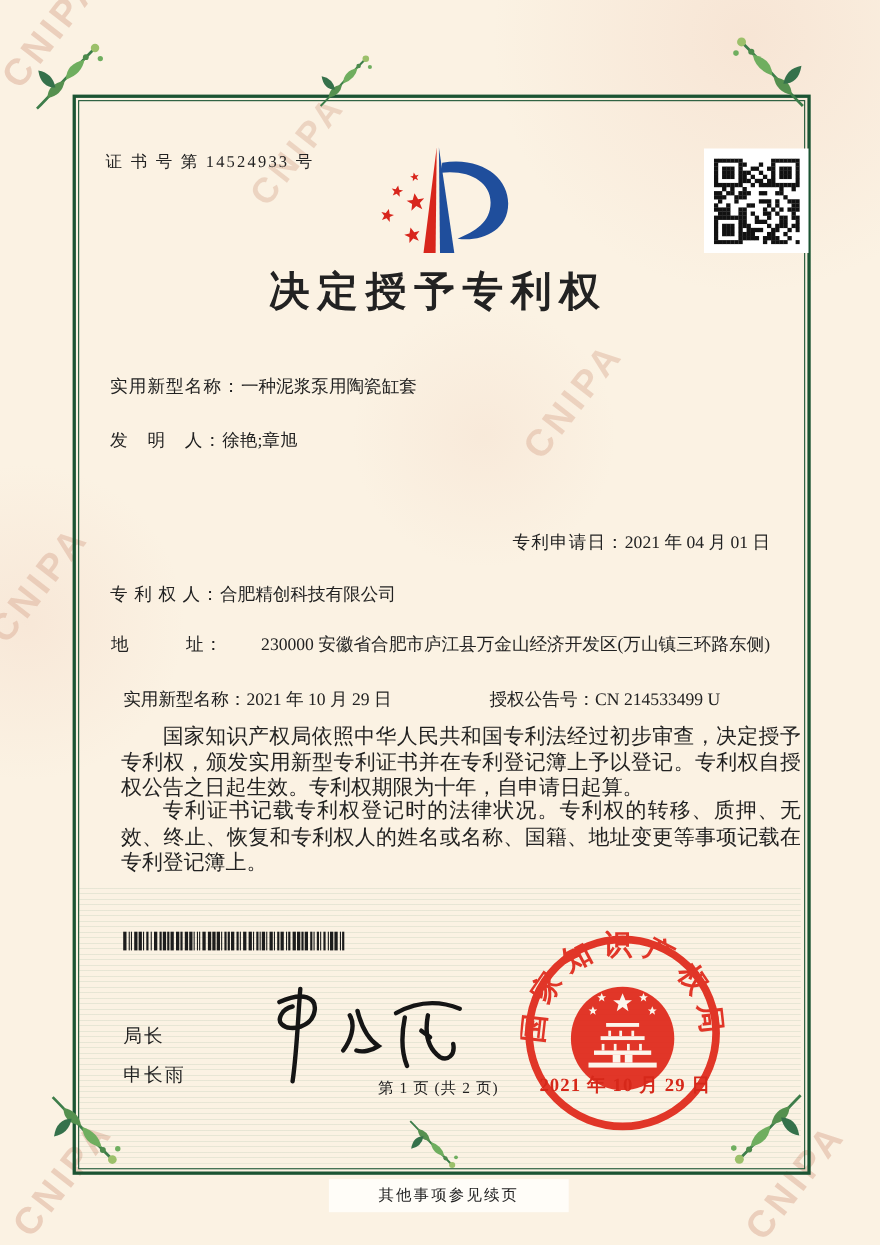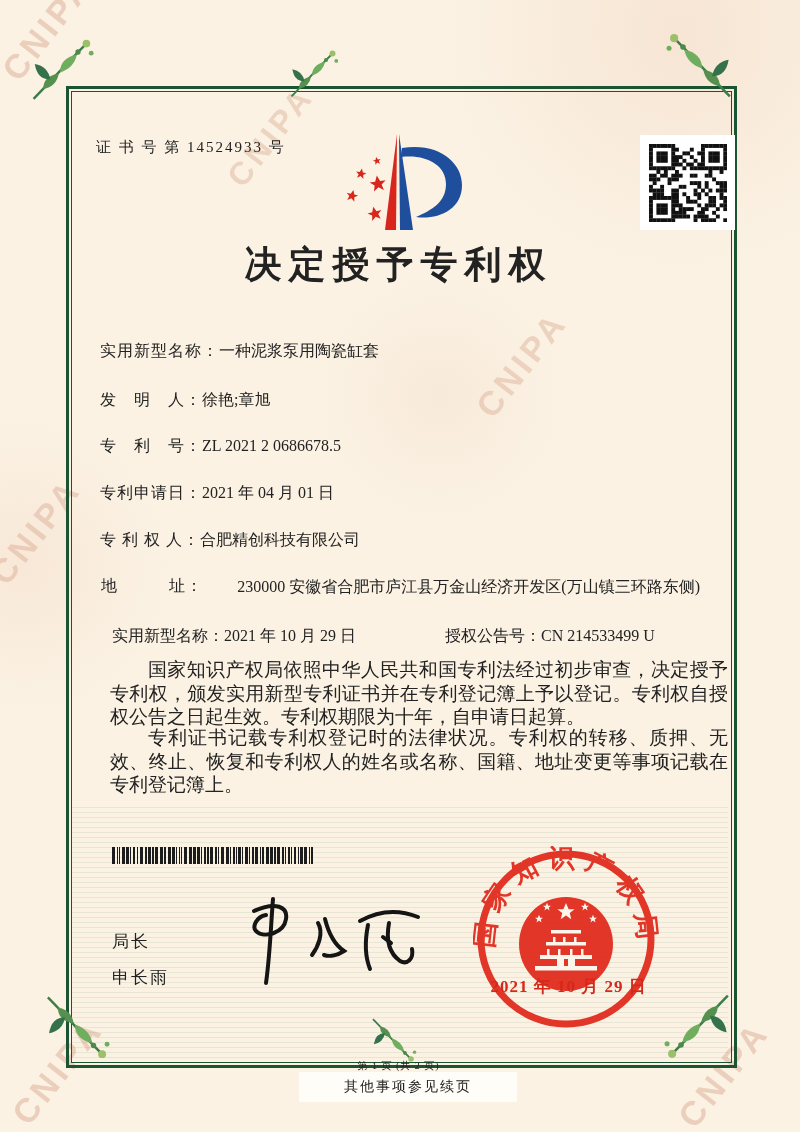--- a/index.html
+++ b/index.html
@@ -77,22 +77,22 @@
   .barcode span{display:block;background:#1c1c1c;margin-right:0;}
   .officer{position:absolute;left:112px;top:914px;font-size:17px;letter-spacing:2px;margin-top:16px;}
   .officer div{margin-bottom:13px;}
   .signature{position:absolute;left:226px;top:893px;}
   .seal{position:absolute;left:473px;top:846px;opacity:.94;}
   .seal-date{
     position:absolute;left:481px;top:975px;width:175px;text-align:center;
     color:#d6281a;font-weight:bold;font-size:17px;letter-spacing:1px;
   }
   .page-no{
-    position:absolute;left:66px;top:1059px;width:665px;text-align:center;
-    font-size:10px;letter-spacing:1px;
+    position:absolute;left:66px;top:981px;width:665px;text-align:center;
+    font-size:14px;letter-spacing:1px;
   }
   .cont-note{
     position:absolute;left:299px;top:1072px;width:218px;height:30px;
     background:#fffdf8;display:flex;align-items:center;justify-content:center;
     font-size:14px;letter-spacing:2px;
   }
   .orn{position:absolute;}
 </style>
 </head>
 <body>
@@ -400,24 +400,21 @@
   </div>
 
   <h1 class="title">决定授予专利权</h1>
 
   <div class="field" style="top:341px;">
     <span class="lab">实用新型名称：</span><span class="val">一种泥浆泵用陶瓷缸套</span>
   </div>
   <div class="field" style="top:390px;">
     <span class="lab">发　明　人：</span><span class="val">徐艳;章旭</span>
   </div>
-  <div class="field" style="top:436px;">
-    <span class="lab">专　利　号：</span><span class="val">ZL 2021 2 0686678.5</span>
-  </div>
-  <div class="field" style="top:483px;">
+  <div class="field" style="top:483px;text-align:right;">
     <span class="lab">专利申请日：</span><span class="val">2021 年 04 月 01 日</span>
   </div>
   <div class="field" style="top:530px;">
     <span class="lab">专 利 权 人：</span><span class="val">合肥精创科技有限公司</span>
   </div>
   <div class="field field-addr" style="top:576px;text-align:right;">
     <span class="lab">地　　　址：</span>
       <span class="val">230000 安徽省合肥市庐江县万金山经济开发区(万山镇三环路东侧)</span>
   </div>
 

